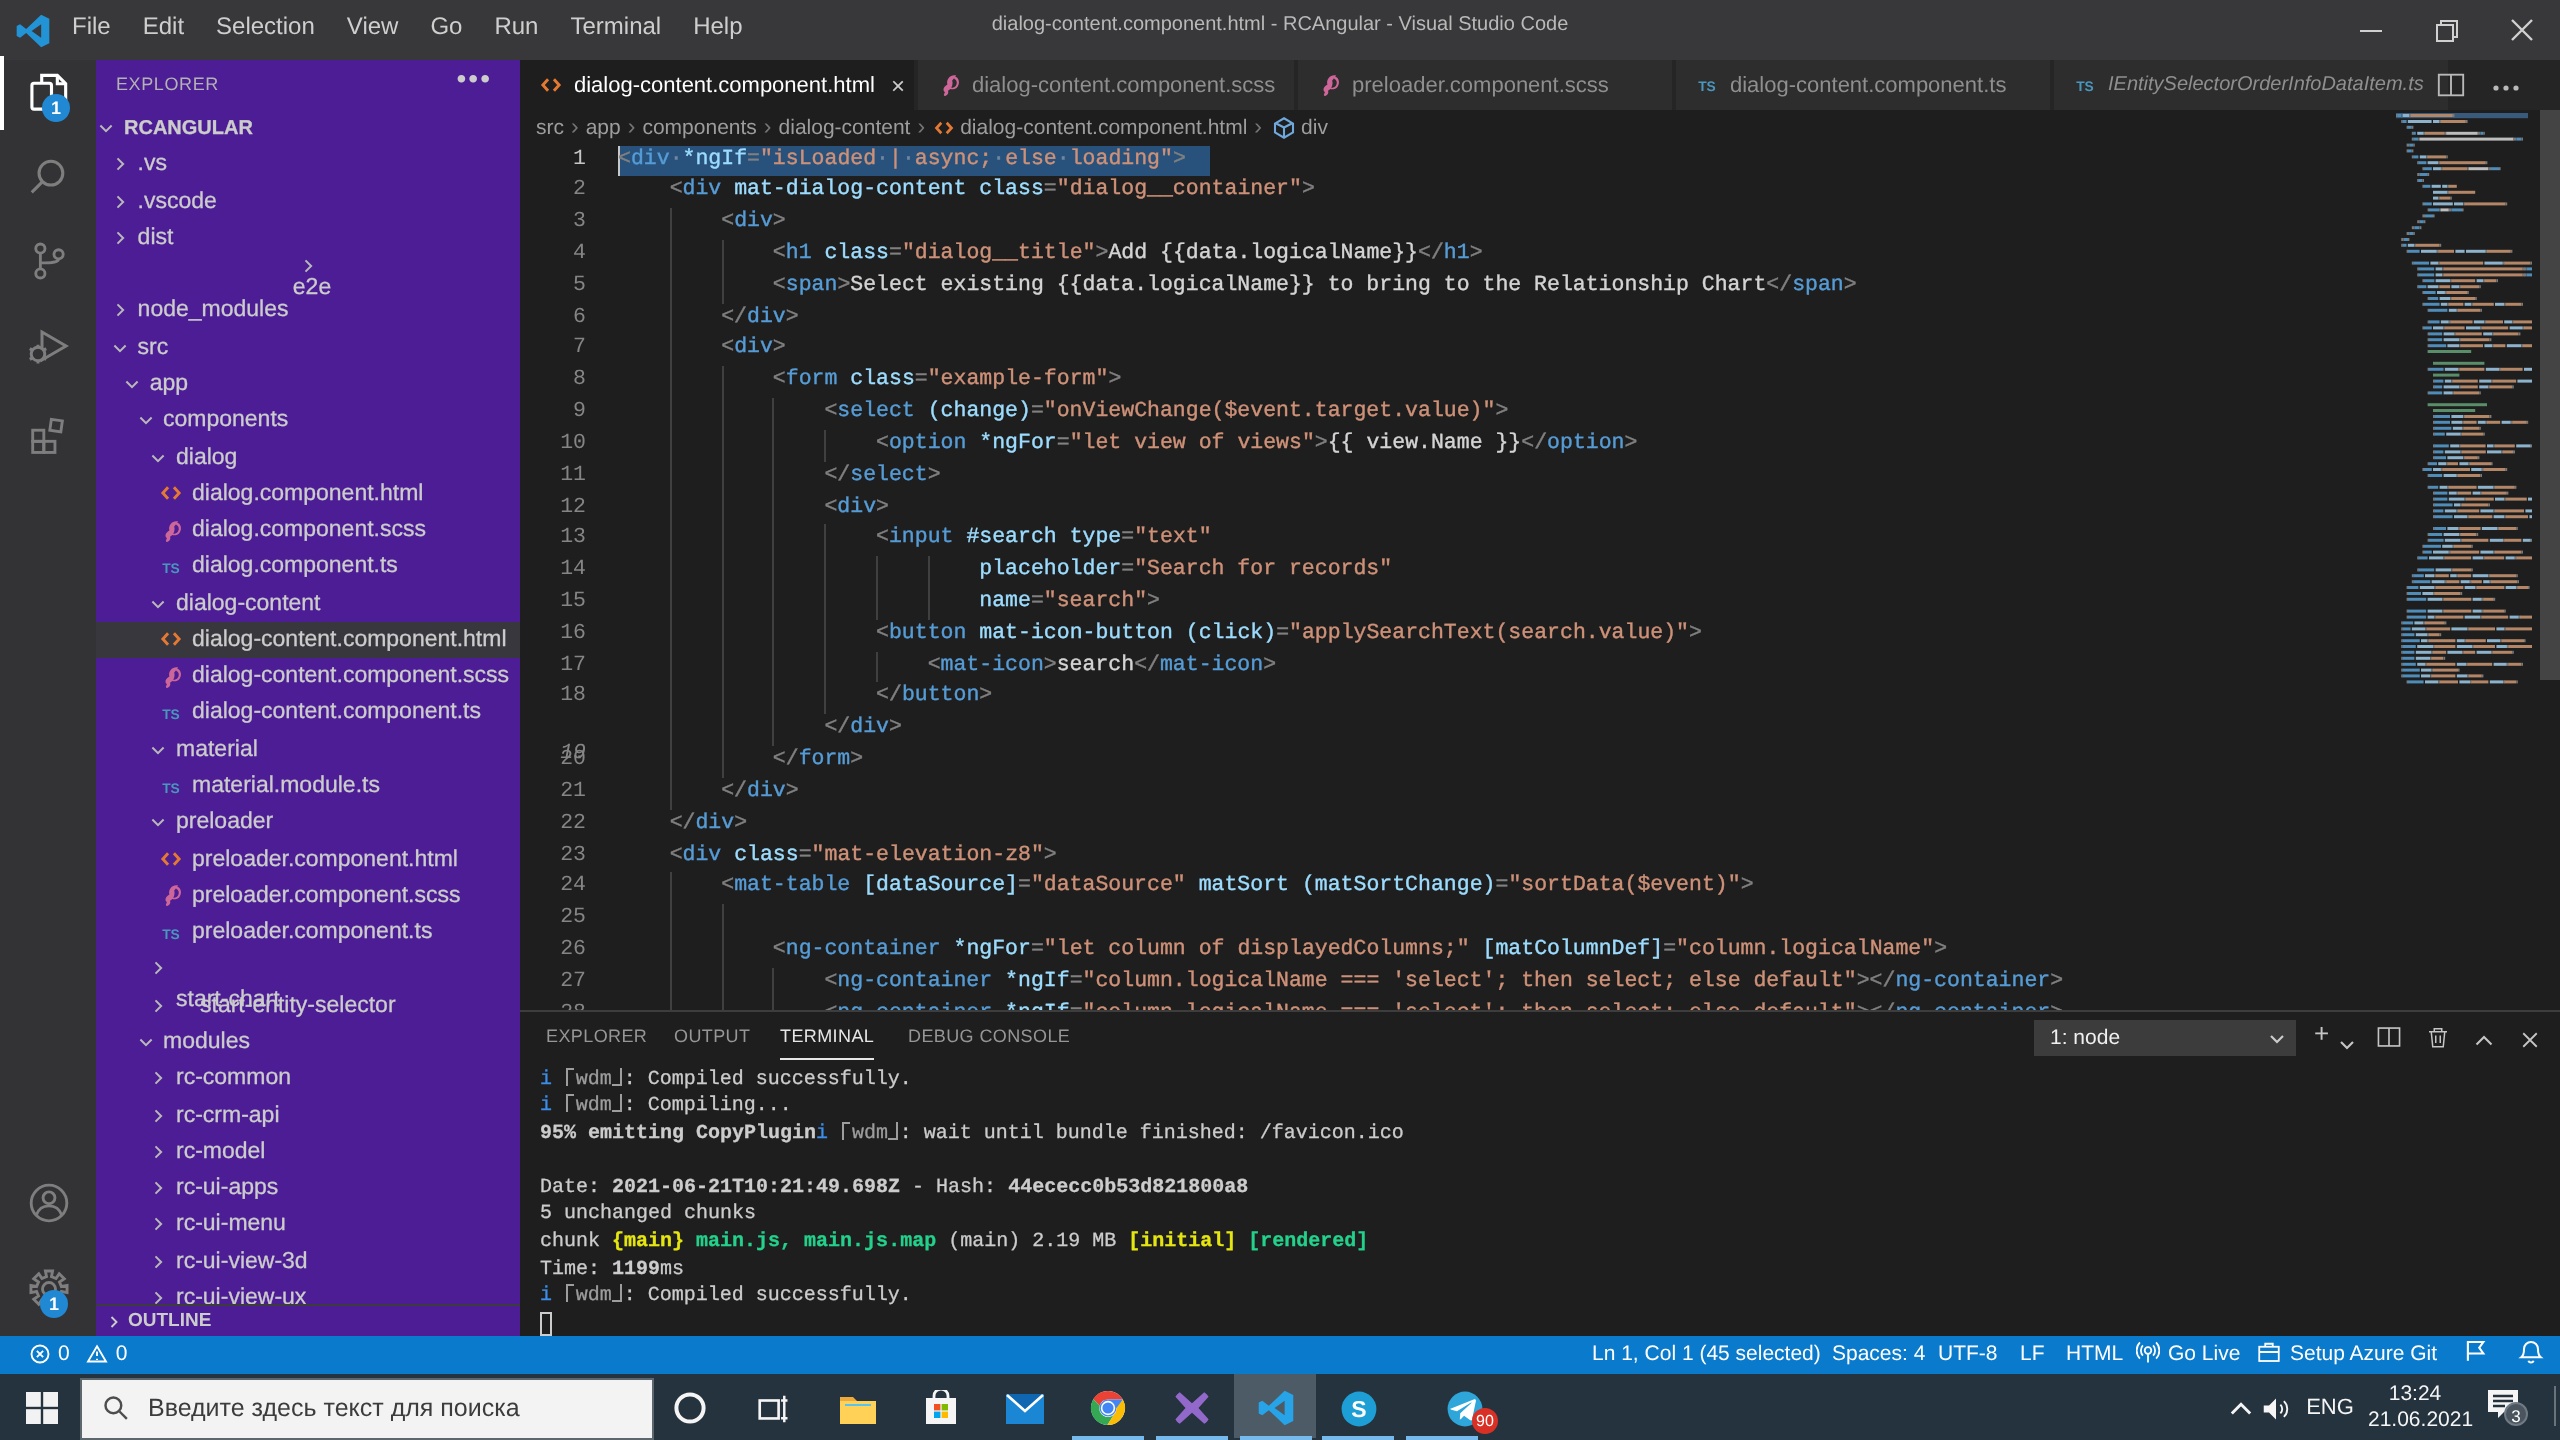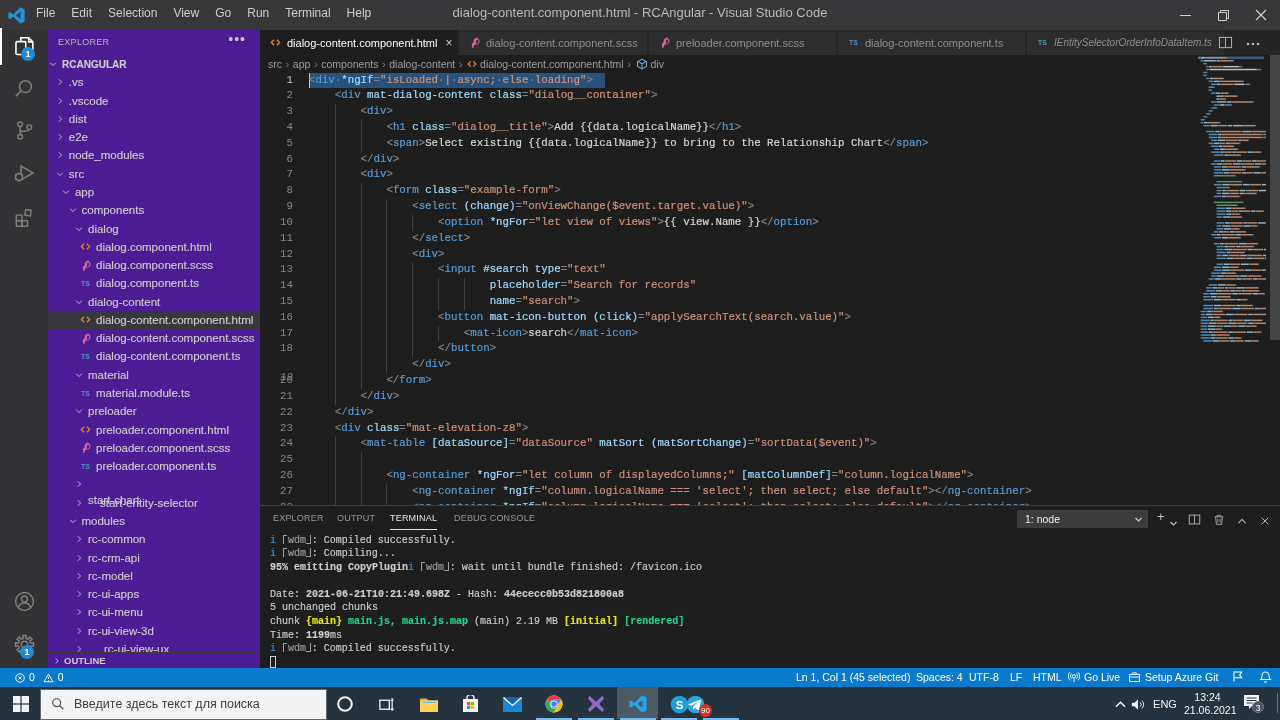--- a/index.html
+++ b/index.html
@@ -2,21 +2,21 @@
 <html><head>
 <meta charset="utf-8">
 <style>
   * { margin:0; padding:0; box-sizing:border-box; }
   html,body { width:1280px; height:720px; overflow:hidden; background:#1e1e1e; }
   body { font-family:"Liberation Sans", sans-serif; position:relative; }
   .abs { position:absolute; }
   #titlebar { position:absolute; left:0; top:0; width:1280px; height:30px; background:#38383a; color:#cccccc; }
   #menu { position:absolute; left:28px; top:0; height:26px; display:flex; align-items:center; font-size:12px; color:#cecece; }
   #menu span { padding:0 8px; }
-  #wintitle { position:absolute; left:400px; top:0; width:480px; height:26px; line-height:26px; text-align:center; font-size:13px; color:#b9b9b9; }
+  #wintitle { position:absolute; left:400px; top:0; width:480px; height:26px; line-height:26px; text-align:center; font-size:10px; color:#b9b9b9; }
   .wctl { position:absolute; top:0; width:46px; height:30px; text-align:center; }
   #activitybar { position:absolute; left:0; top:30px; width:48px; height:638px; background:#333336; }
   .actind { position:absolute; left:0; top:-2px; width:2px; height:37px; background:#ffffff; }
   .aicon { position:absolute; left:0; width:48px; height:43px; display:flex; align-items:center; justify-content:center; }
   .badge { position:absolute; background:#2188d4; color:#fff; border-radius:50%; width:15px; height:15px; font-size:9px; line-height:15px; text-align:center; font-weight:bold; }
   #sidebar { position:absolute; left:48px; top:30px; width:212px; height:638px; background:#4c1d95; overflow:hidden; }
   #sbhead { position:absolute; left:0; top:0; width:212px; height:25px; }
   #sbhead .lbl { position:absolute; left:10px; top:7px; font-size:9px; color:#b3b3b3; letter-spacing:0.3px; }
   #sbhead .dots { position:absolute; right:14px; top:1px; color:#cccccc; font-size:14px; letter-spacing:1px; }
   .trow { position:absolute; left:0; width:212px; height:18.3px; display:flex; align-items:center; color:#cccccc; font-size:11.5px; white-space:nowrap; -webkit-text-stroke:0.15px currentColor; }
@@ -170,21 +170,21 @@
       </svg>
       <span style="margin-left:4px;">.vscode</span>
     </div>
 <div class="trow" style="top:79.7px;">
       <span style="width:6.8px;flex:none;"></span>
       <svg class="chev" viewBox="0 0 16 16">
         <path fill="none" stroke="#b9b9b9" stroke-width="1.6" d="M6 3.5L10.5 8 6 12.5"></path>
       </svg>
       <span style="margin-left:4px;">dist</span>
     </div>
-<div class="trow" style="top:98.0px;">
+<div class="trow" style="top:98.0px;flex-direction:column;">
       <span style="width:6.8px;flex:none;"></span>
       <svg class="chev" viewBox="0 0 16 16">
         <path fill="none" stroke="#b9b9b9" stroke-width="1.6" d="M6 3.5L10.5 8 6 12.5"></path>
       </svg>
       <span style="margin-left:4px;">e2e</span>
     </div>
 <div class="trow" style="top:116.3px;">
       <span style="width:6.8px;flex:none;"></span>
       <svg class="chev" viewBox="0 0 16 16">
         <path fill="none" stroke="#b9b9b9" stroke-width="1.6" d="M6 3.5L10.5 8 6 12.5"></path>
@@ -371,21 +371,21 @@
       <svg class="chev" viewBox="0 0 16 16">
         <path fill="none" stroke="#b9b9b9" stroke-width="1.6" d="M6 3.5L10.5 8 6 12.5"></path>
       </svg>
       <span style="margin-left:4px;">rc-ui-view-3d</span>
     </div>
 <div class="trow" style="top:609.8px;">
       <span style="width:26.0px;flex:none;"></span>
       <svg class="chev" viewBox="0 0 16 16">
         <path fill="none" stroke="#b9b9b9" stroke-width="1.6" d="M6 3.5L10.5 8 6 12.5"></path>
       </svg>
-      <span style="margin-left:20px;">rc-ui-view-ux</span>
+      <span style="margin-left:4px;">rc-ui-view-ux</span>
     </div>
   <div id="outline">
       <svg class="chev" style="margin-left:4px" viewBox="0 0 16 16">
         <path fill="none" stroke="#cccccc" stroke-width="1.5" d="M6 4l4 4-4 4"></path>
       </svg>
       <span style="font-size:9.5px;font-weight:bold;margin-left:2px;">OUTLINE</span>
     </div>
 </div>
 <div id="tabbar">
 <div class="tab active" style="left:0px;width:198px;">
@@ -1369,21 +1369,21 @@
       <svg width="18" height="18" viewBox="0 0 100 100">
         <path fill="#27a3e8" d="M74 2 30 44 12 30 2 35v30l10 5 18-14 44 42 24-12V14zM74 30v40L46 50z"></path>
       </svg>
     </div>
 <div class="tbicon" style="left:658.9px;">
       <svg width="19" height="19" viewBox="0 0 19 19">
         <circle cx="9.5" cy="9.5" r="8.7" fill="#1d9fd6"></circle>
         <text x="9.5" y="13.6" font-family="Liberation Sans" font-size="11.5" font-weight="bold" fill="#fff" text-anchor="middle">S</text>
       </svg>
     </div>
-<div class="tbicon" style="left:675px;">
+<div class="tbicon" style="left:712px;">
       <svg width="19" height="19" viewBox="0 0 19 19">
         <circle cx="9.5" cy="9.5" r="8.7" fill="#2fa6da"></circle>
         <g transform="translate(9.5 9.5) scale(1.18) translate(-9.5 -9.5)">
           <path fill="#fff" d="M3.6 9.3l9.8-3.9c.5-.2.9.1.7.8l-1.6 7.6c-.1.5-.5.7-.9.4l-2.5-1.8-1.2 1.2c-.2.2-.4.3-.6.3l.2-2.6 4.7-4.3c.2-.2 0-.3-.3-.1L6.1 10.5l-2.4-.7c-.5-.2-.5-.5-.1-.5z"></path>
         </g>
       </svg>
       <div class="abs" style="left:24px;top:16px;width:13px;height:13px;border-radius:50%;background:#d93025;color:#fff;font-size:8px;line-height:13px;text-align:center;">90</div>
     </div>
 <div class="abs" style="left:536.0px;top:30.5px;width:36px;height:2.5px;background:#76b9ed;"></div>
 <div class="abs" style="left:578.2px;top:30.5px;width:36px;height:2.5px;background:#76b9ed;"></div>

